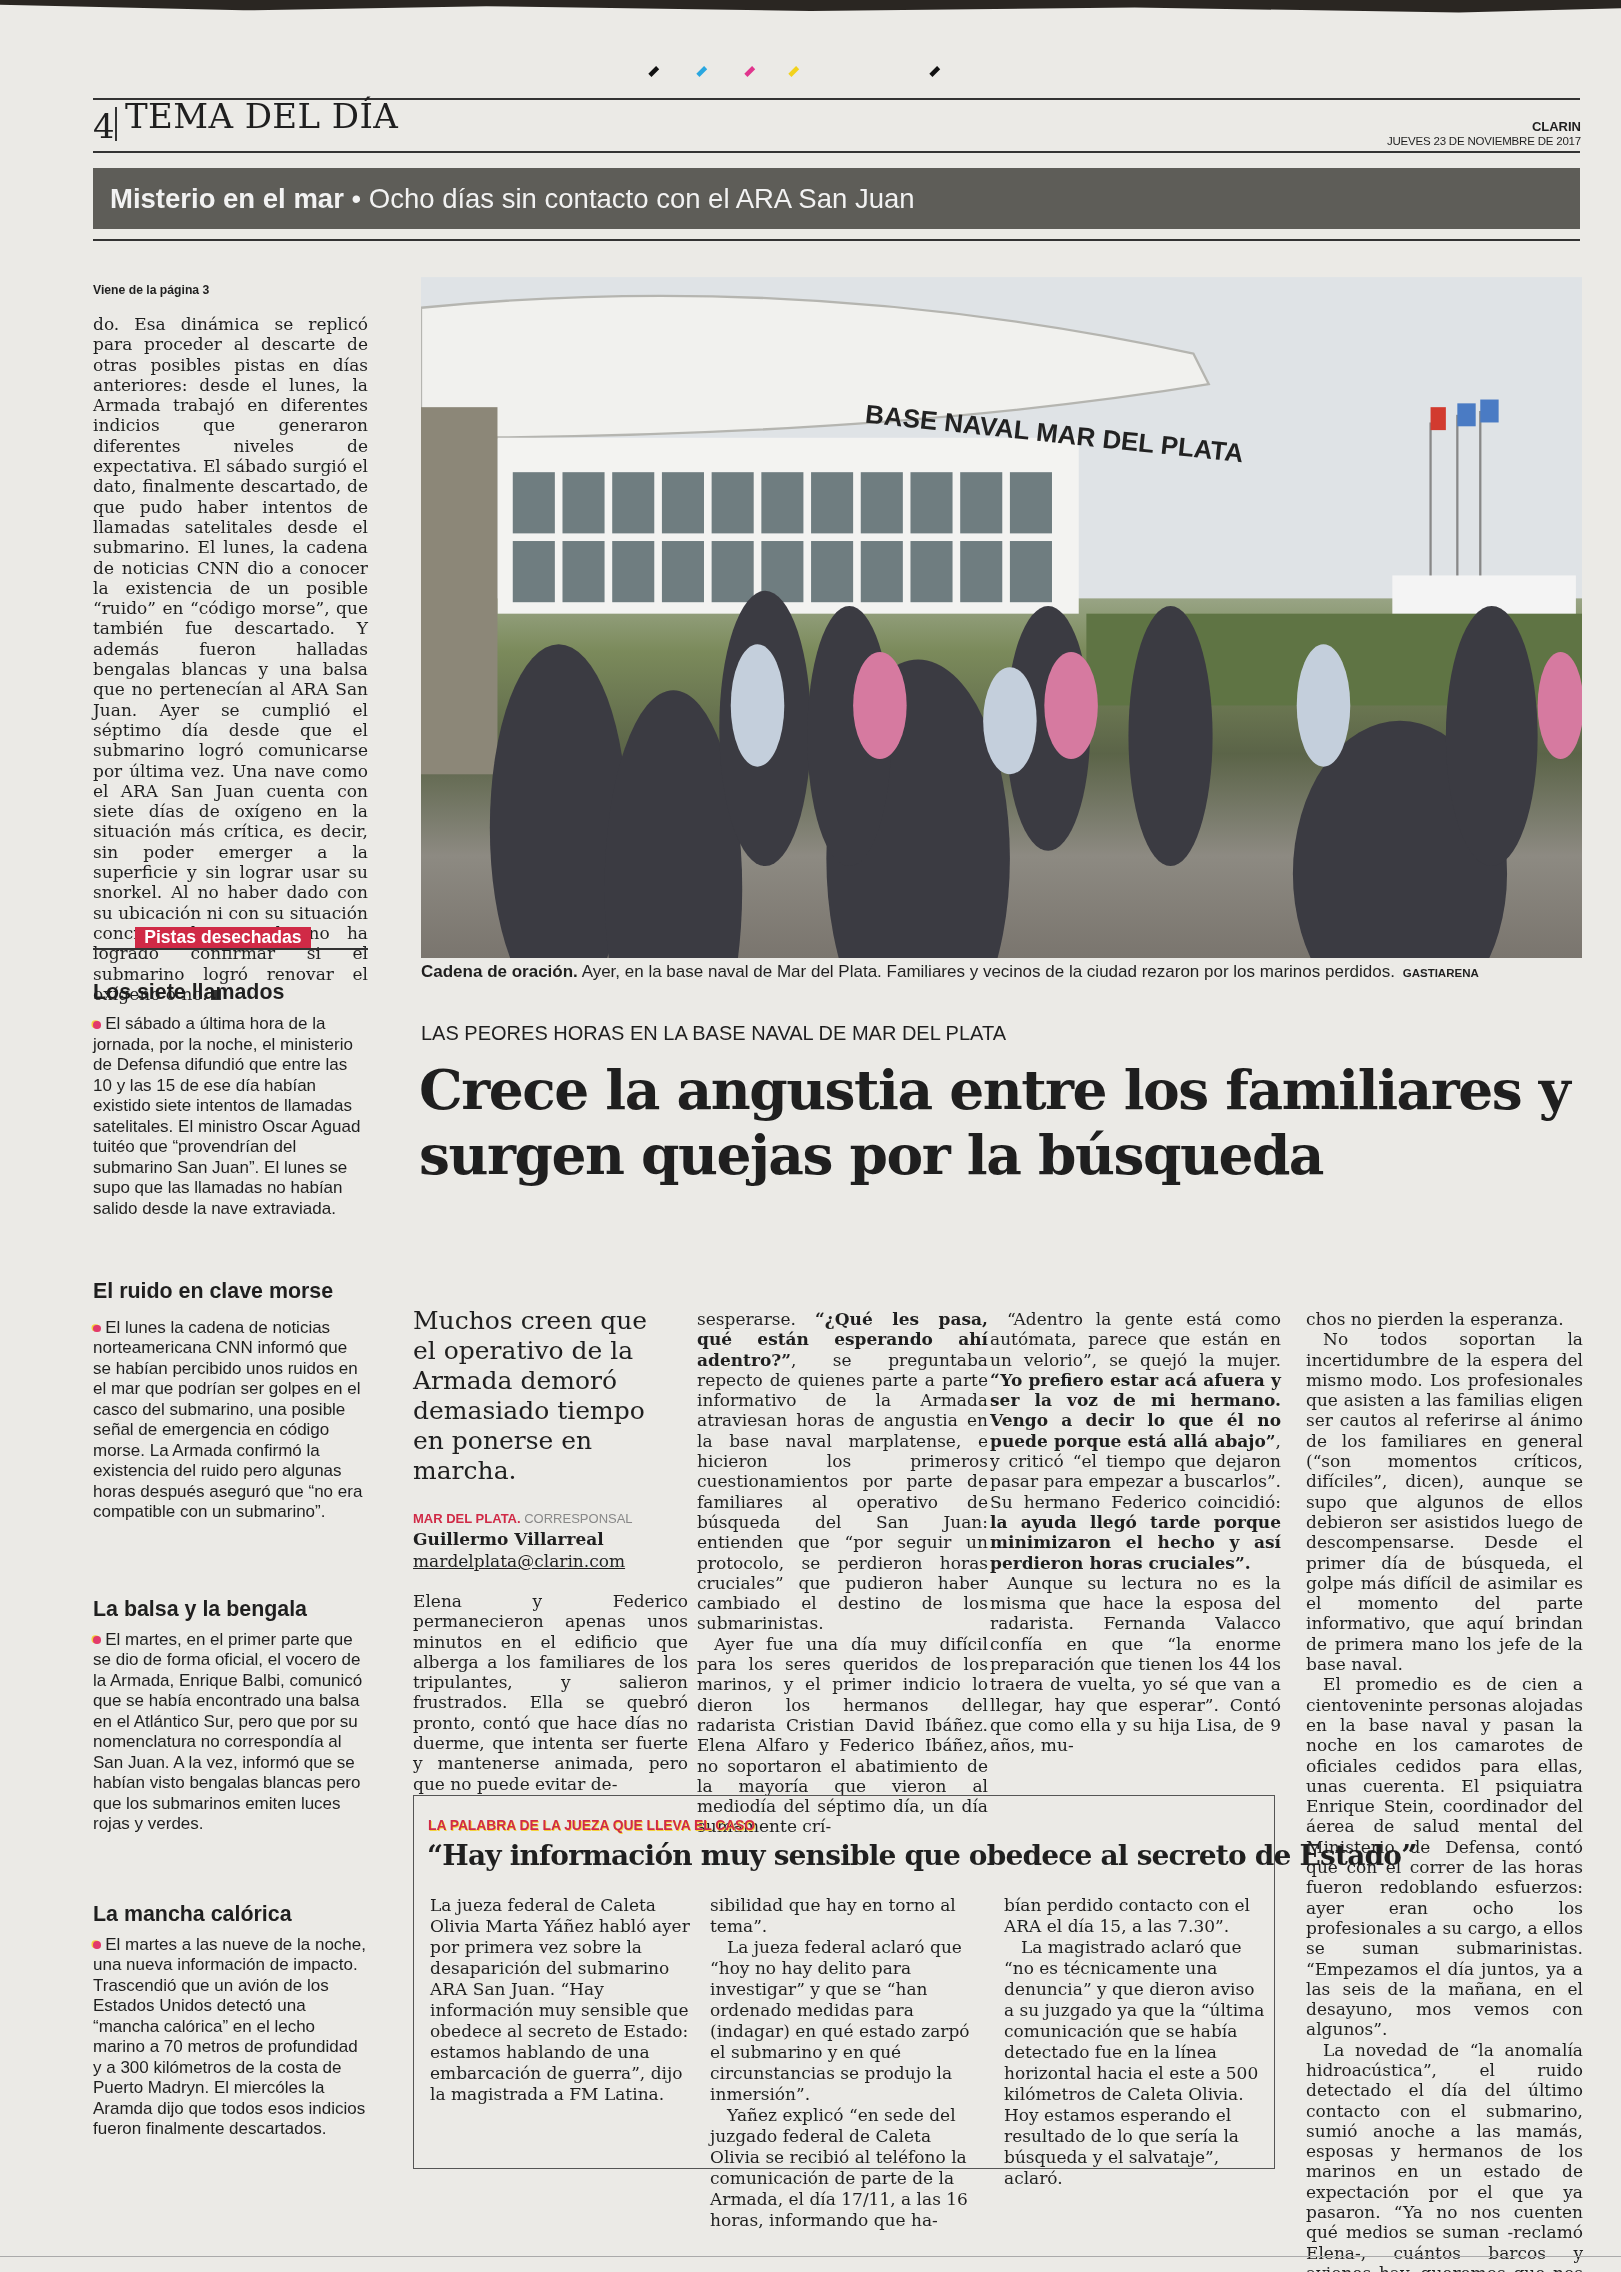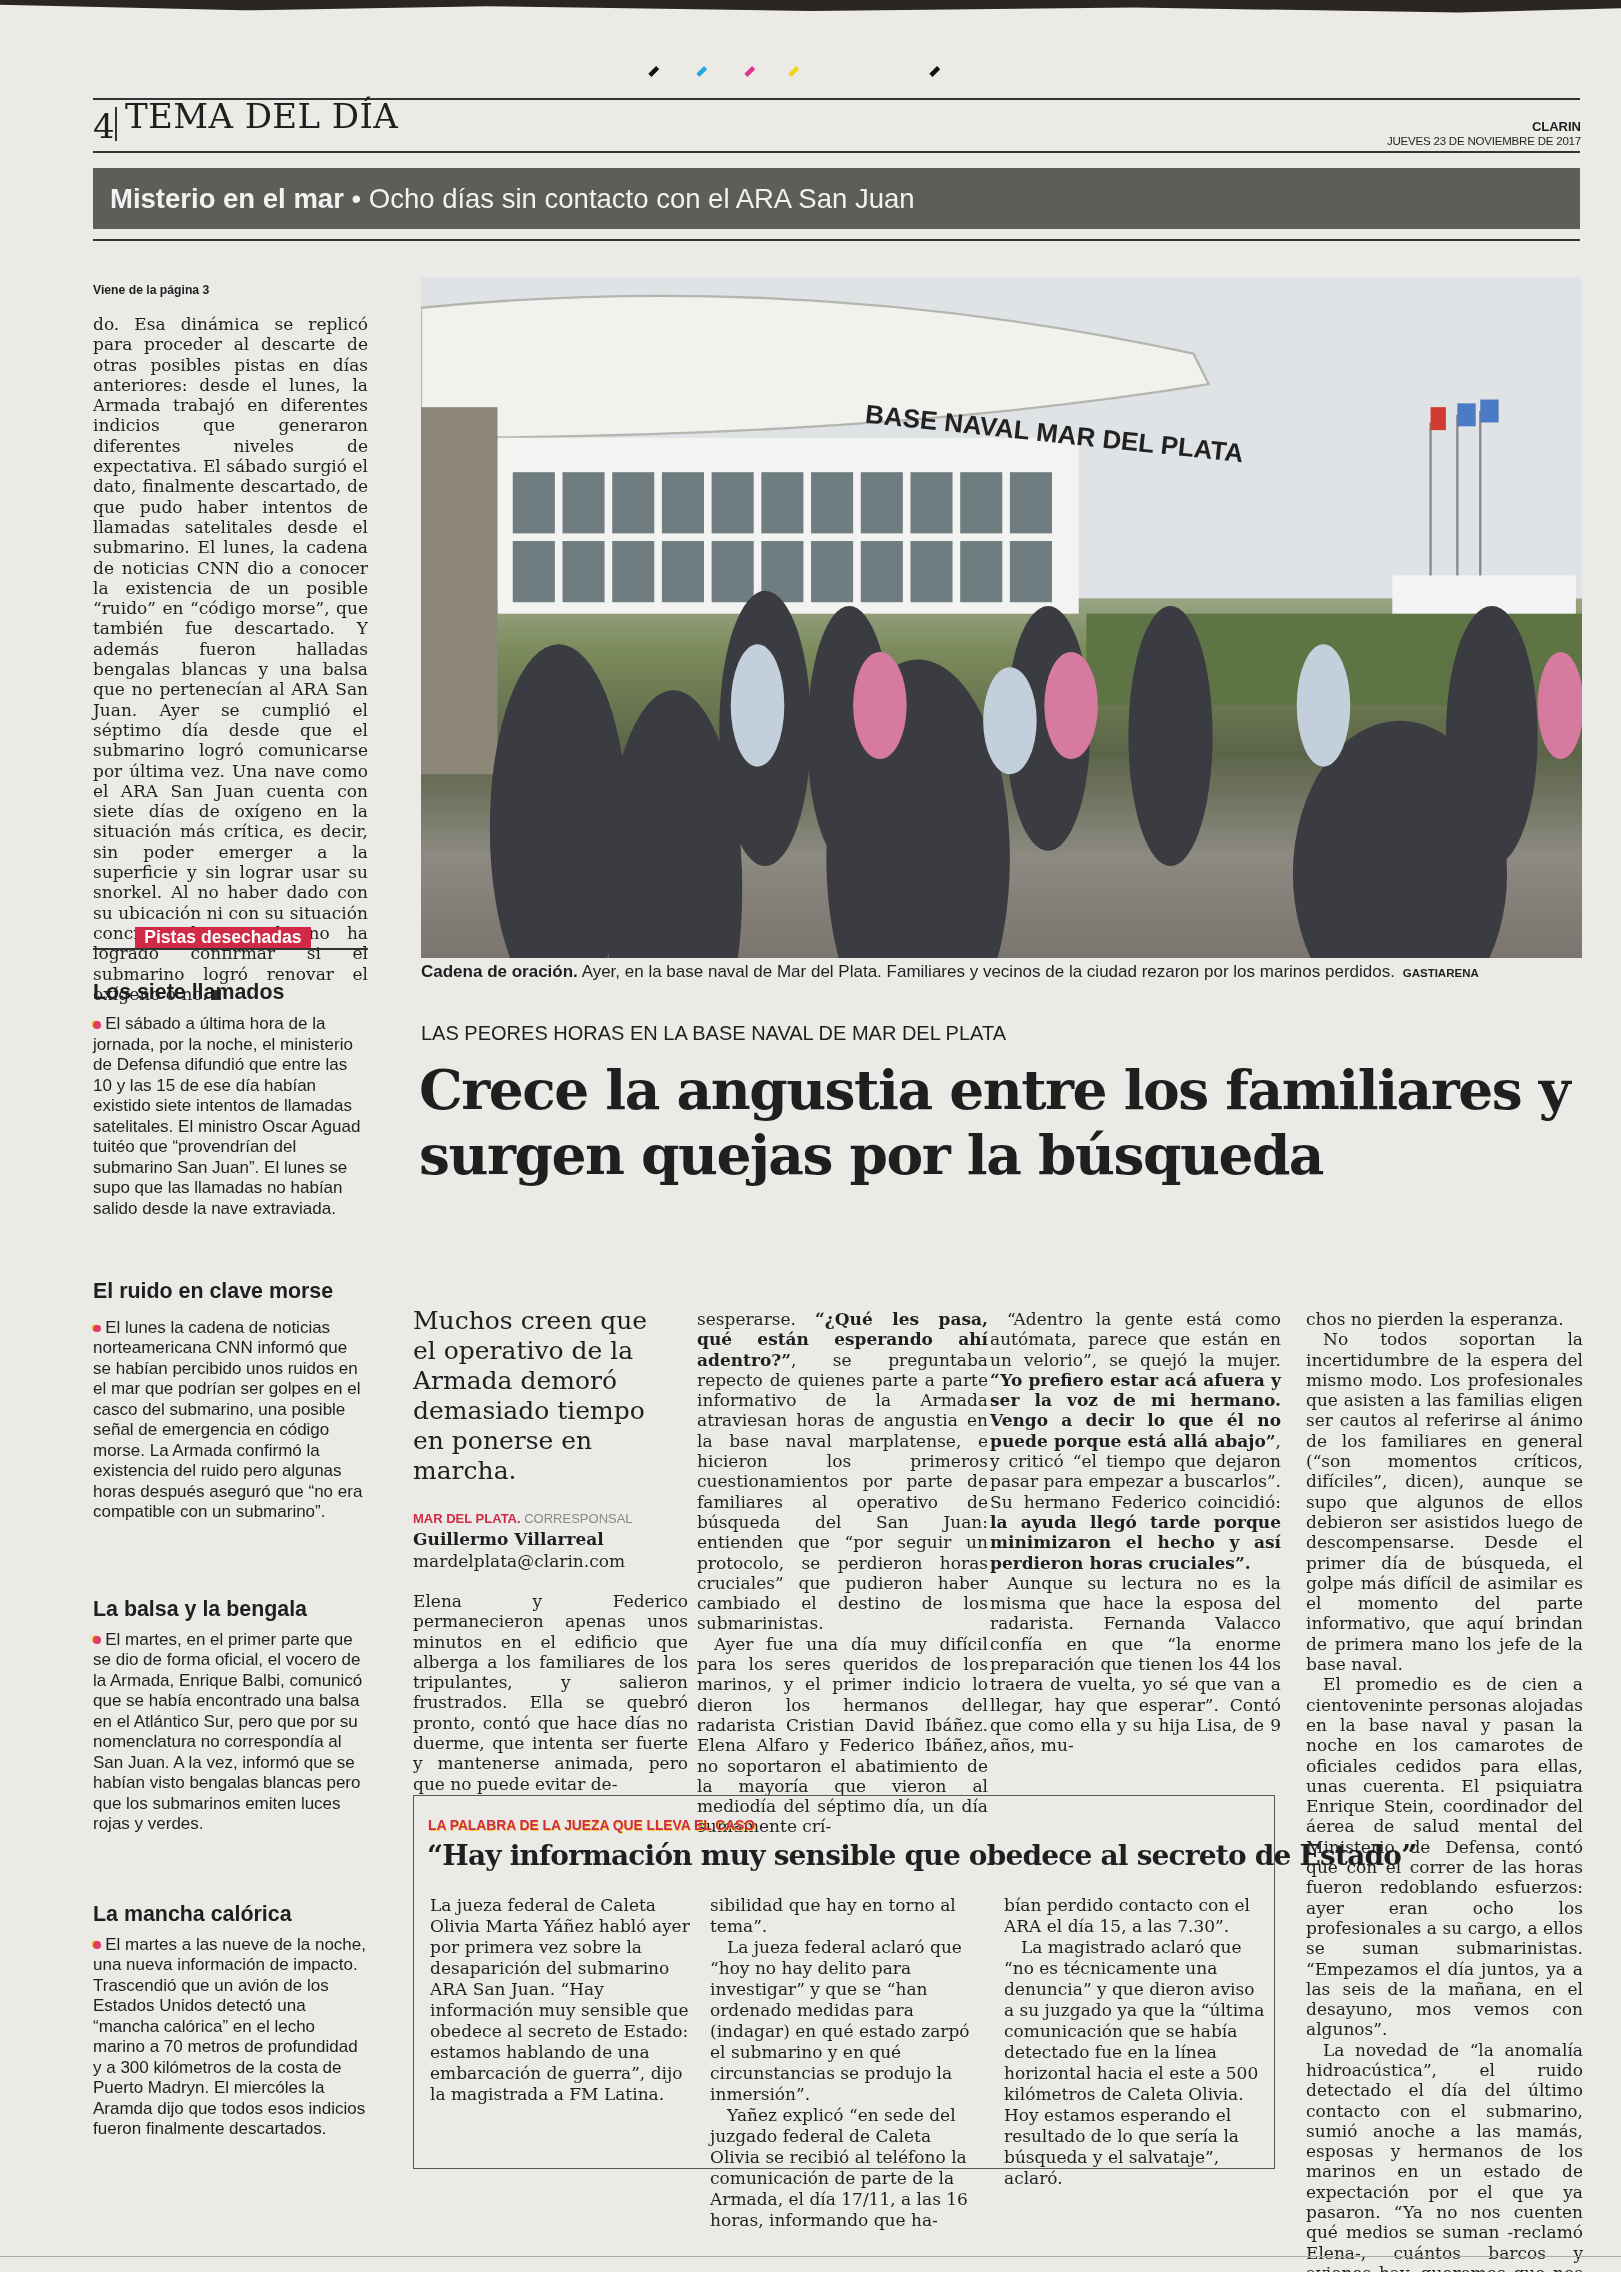--- a/index.html
+++ b/index.html
@@ -34,21 +34,21 @@
   .photo { left:421px; top:277px; width:1161px; height:681px; background:linear-gradient(180deg,#e6e8ea 0%,#d9dde0 30%,#7b8a5b 55%,#5b6448 70%,#8d8a82 85%,#7a756e 100%); overflow:hidden; }
   .caption { left:421px; top:962px; font-size:17px; font-family:"Liberation Sans", sans-serif; }
   .caption b { font-weight:bold; }
   .caption .credit { font-size:11.5px; font-weight:bold; margin-left:3.1px; }
   .kicker { left:421px; top:1022px; font-size:20px; font-family:"Liberation Sans", sans-serif; }
   .headline { left:419px; top:1057px; width:1170px; font-size:55px; line-height:65px; font-weight:bold; font-family:"DejaVu Serif", serif; letter-spacing:-1.5px; }
   .deck { left:413px; top:1306px; width:260px; font-size:25px; line-height:30px; }
   .byline-city { left:413px; top:1511px; font-size:13px; font-weight:bold; color:#d02a46; font-family:"Liberation Sans", sans-serif; }
   .byline-city span { color:#888; font-weight:normal; }
   .byline-name { left:413px; top:1529px; font-size:17px; font-weight:bold; }
-  .byline-mail { left:413px; top:1551px; font-size:17px; }
+  .byline-mail { left:413px; top:1551px; font-size:17px;text-decoration:underline; }
   .c1 { left:413px; top:1591px; width:275px; text-align:justify; }
   .c2 { left:697px; top:1309px; width:291px; text-align:justify; }
   .c3 { left:990px; top:1309px; width:291px; text-align:justify; }
   .c4 { left:1306px; top:1309px; width:277px; text-align:justify; }
   .indent { text-indent:17px; }
   .box { left:413px; top:1795px; width:860px; height:372px; border:1.5px solid #555; }
   .box-kicker { left:428px; top:1818px; font-size:13.8px; font-weight:bold; color:#d02a46; font-family:"Liberation Sans", sans-serif; text-shadow:0.8px 0.8px 0 #f5d23a; }
   .box-title { left:427px; top:1839px; font-size:28px; font-weight:bold; letter-spacing:-0.8px; }
   .b1 { left:430px; top:1895px; width:260px; }
   .b2 { left:710px; top:1895px; width:271px; }

